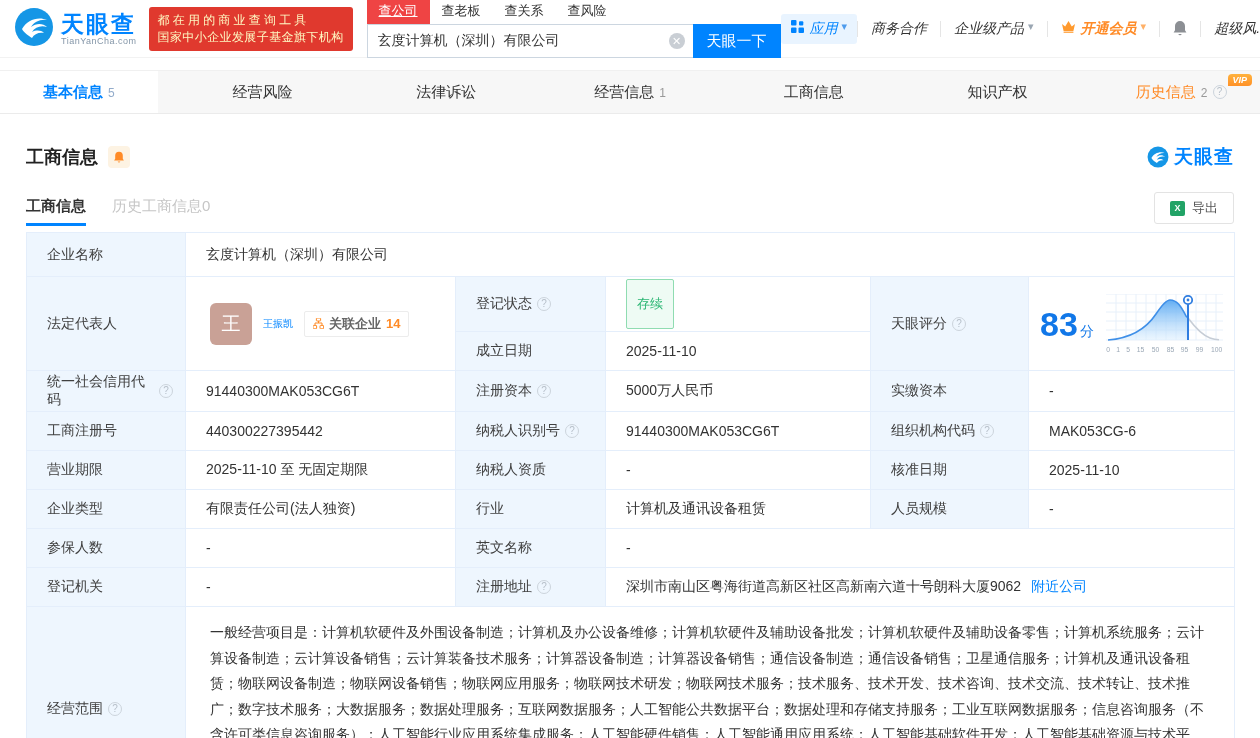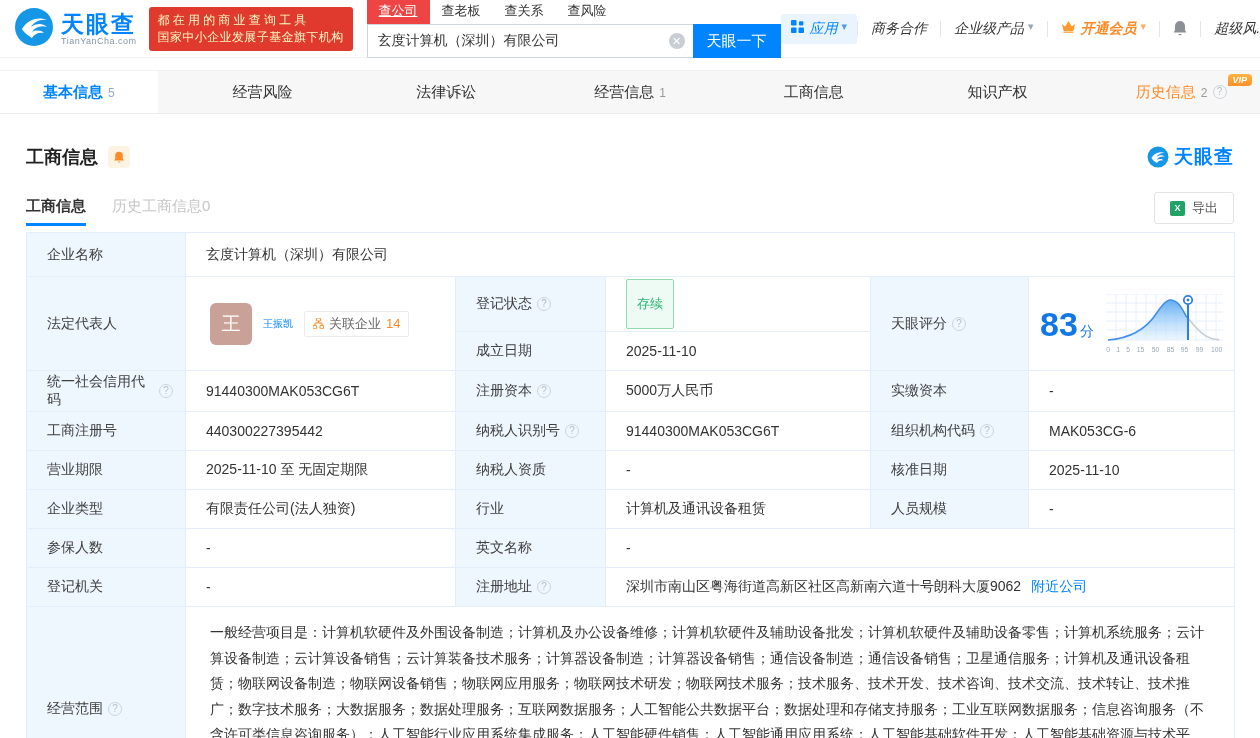--- a/index.html
+++ b/index.html
@@ -59,21 +59,21 @@
   
   .info-table { width: 1208px; margin: 2px 26px 0; border-collapse: collapse; table-layout: fixed; }
   .info-table td { border: 1px solid #e4eefb; height: 39px; font-size: 14px; color: #333; padding: 2px 12px 2px 20px; vertical-align: middle; word-break: break-all; }
   .info-table td.lbl { background: #eef6fe; color: #404040; }
   .lbl-flex { display: flex; align-items: center; }
   .row-name td { height: 44px; }
   td.rep-cell { padding-left: 24px; }
   .rep-wrap { display: flex; align-items: center; gap: 11px; }
   .avatar { width: 42px; height: 42px; border-radius: 6px; background: #c9a196; color: #fff; font-size: 19px; display: flex; align-items: center; justify-content: center; flex: 0 0 auto; }
   .rep-name { color: #0084ff; text-decoration: none; font-size: 10px; cursor: pointer; }
-  .rel-badge { display: flex; align-items: center; gap: 5px; border: 1px solid #ececec; border-radius: 2px; padding: 3px 8px; cursor: pointer; }
+  .rel-badge { display: flex; align-items: center; gap: 5px; border: 1px solid #ececec; border-radius: 2px; padding: 3px 8px; cursor: pointer; font-weight: bold; }
   .rel-badge .rl { font-size: 13px; color: #666; }
   .rel-badge .rc { font-size: 13px; color: #ff8b27; }
   .status-badge { display: inline-block; border: 1px solid #8fdcb1; background: #eefbf4; color: #2bb673; font-size: 13px; padding: 15px 10px; border-radius: 2px; }
   .score-cell { padding: 0 10px !important; }
   .score-wrap { display: flex; align-items: center; justify-content: center; gap: 12px; }
   .score-num { font-size: 34px; font-weight: bold; color: #1177e8; line-height: 1; }
   .score-unit { font-size: 14px; color: #1177e8; margin-left: 2px; }
   .score-chart { display: flex; flex-direction: column; }
   .axis-row { display: flex; justify-content: space-between; width: 117px; margin-top: 1px; }
   .axis-row span { font-size: 8px; color: #9aa7b5; transform: scale(.85); }

